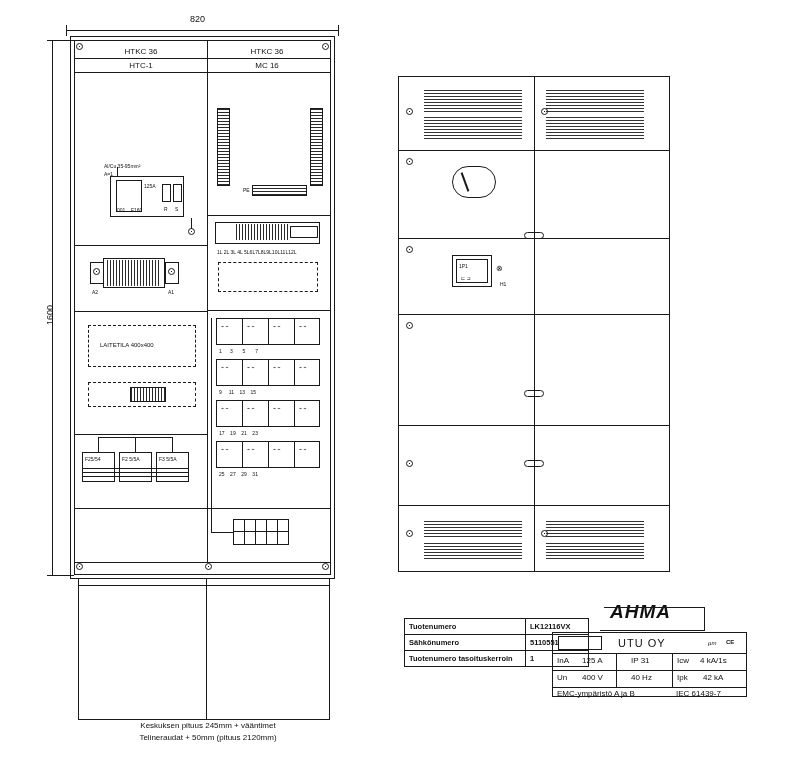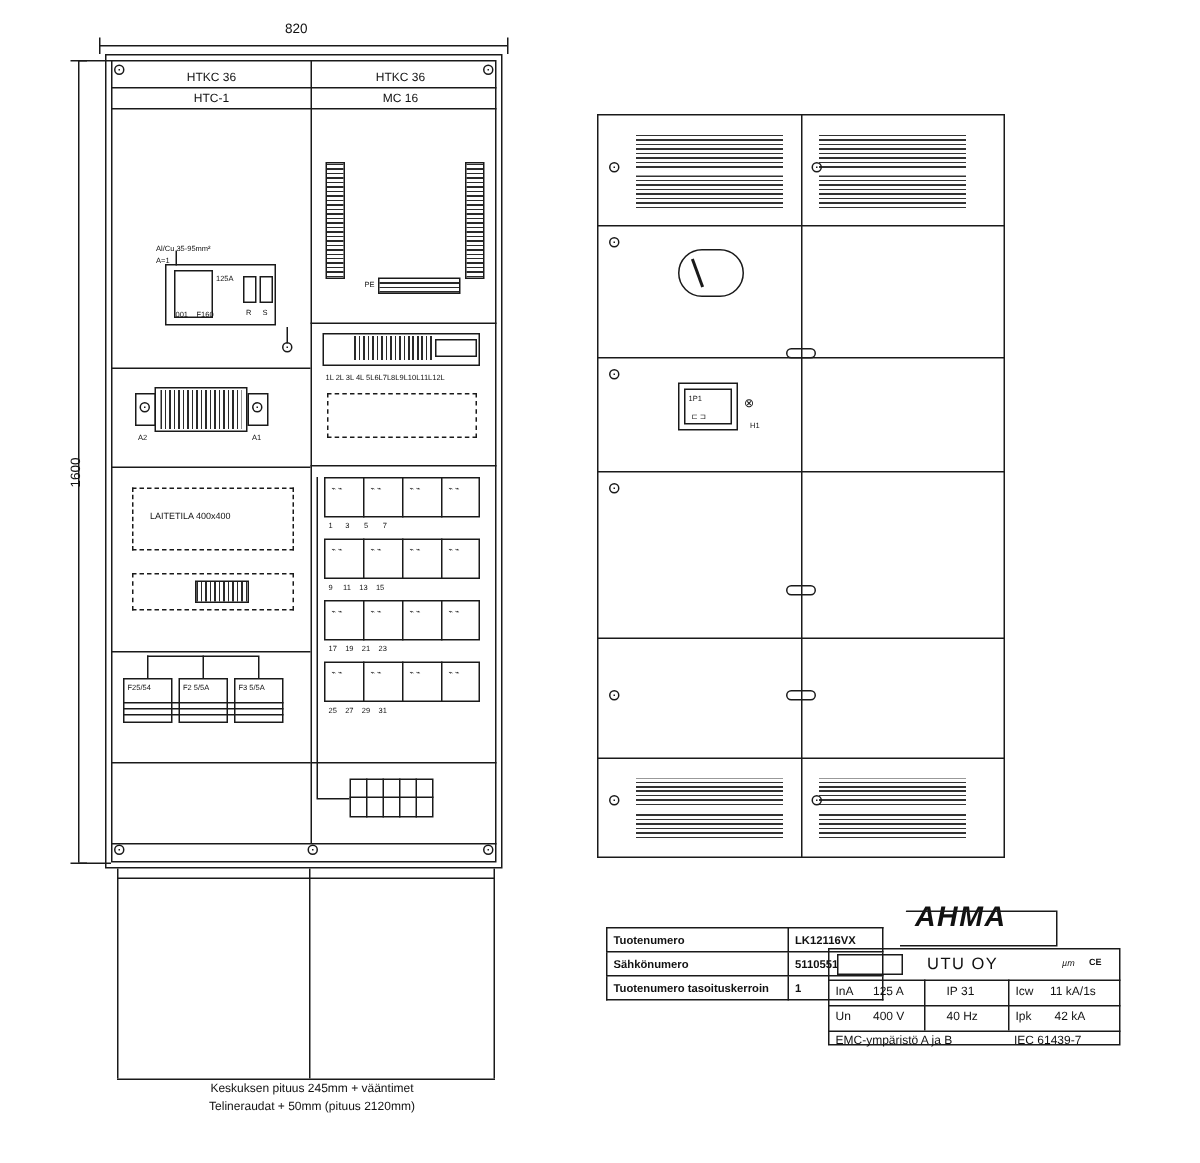--- a/index.html
+++ b/index.html
@@ -261,21 +261,21 @@
 <div class="ln" style="left:552px;top:653px;width:195px;height:1px;"></div>
 <div class="ln" style="left:552px;top:670px;width:195px;height:1px;"></div>
 <div class="ln" style="left:552px;top:687px;width:195px;height:1px;"></div>
 <div class="ln" style="left:616px;top:653px;width:1px;height:34px;"></div>
 <div class="ln" style="left:672px;top:653px;width:1px;height:34px;"></div>
 
 <div class="t t8" style="left:557px;top:657px;">InA</div>
 <div class="t t8" style="left:582px;top:657px;">125 A</div>
 <div class="t t8" style="left:631px;top:657px;">IP 31</div>
 <div class="t t8" style="left:677px;top:657px;">Icw</div>
-<div class="t t8" style="left:700px;top:657px;">11 kA/1s</div>
+<div class="t t8" style="left:700px;top:657px;">4 kA/1s</div>
 
 <div class="t t8" style="left:557px;top:674px;">Un</div>
 <div class="t t8" style="left:582px;top:674px;">400 V</div>
 <div class="t t8" style="left:631px;top:674px;">40 Hz</div>
 <div class="t t8" style="left:677px;top:674px;">Ipk</div>
 <div class="t t8" style="left:703px;top:674px;">42 kA</div>
 
 <div class="t t8" style="left:557px;top:690px;">EMC-ympäristö  A ja B</div>
 <div class="t t8" style="left:676px;top:690px;">IEC 61439-7</div>
 

